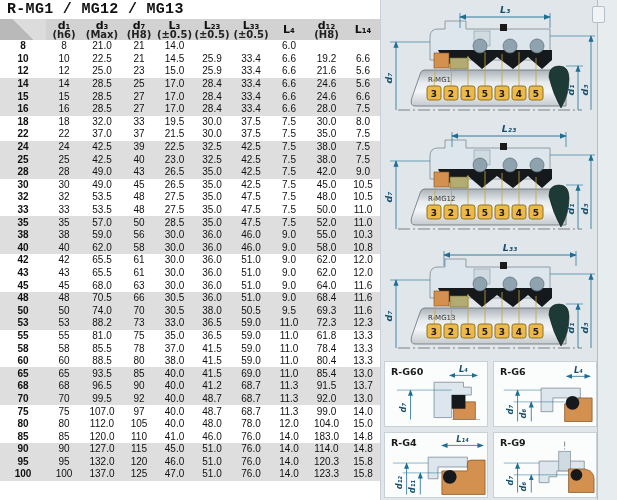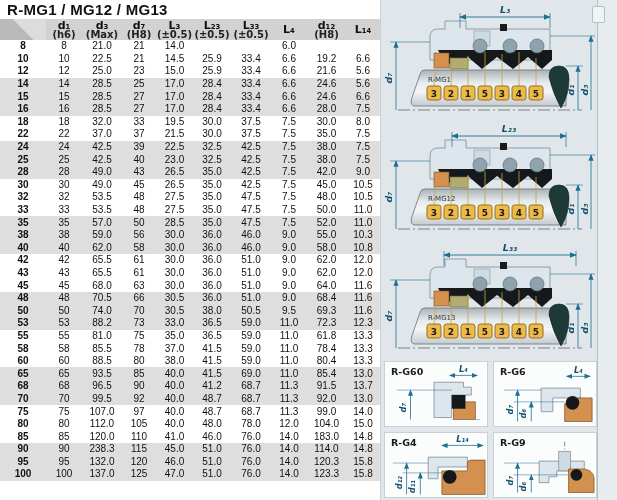--- a/index.html
+++ b/index.html
@@ -1,20 +1,20 @@
 <!DOCTYPE html>
 <html><head>
 <meta charset="utf-8">
 <style>
   html,body{margin:0;padding:0;background:#fff;}
   .page{position:relative;width:617px;height:500px;overflow:hidden;
         font-family:"Liberation Sans",sans-serif;background:#fff;}
   
   .table-wrap{position:absolute;left:0;top:0;width:380px;}
-  .page-title{font-family:Liberation Sans, sans-serif;
+  .page-title{font-family:Liberation Mono, monospace;
               font-size:15px;font-weight:bold;color:#111;margin:2px 0 0 7px;
               letter-spacing:.3px;line-height:16px;}
   table.dim{border-collapse:collapse;table-layout:fixed;width:380px;margin-top:1px;}
   table.dim th{background:#d2d2d2;vertical-align:middle;padding:1px 0 2px 0;}
   table.dim th:first-child{background:linear-gradient(225deg,#dcdcdc 49.5%,#b9b9b9 50.5%);}
   .h-label{font-family:"DejaVu Sans",sans-serif;font-size:11px;font-weight:bold;
            color:#111;line-height:11px;text-align:center;}
   .h-tol{font-family:"DejaVu Sans",sans-serif;font-size:10px;color:#222;
          line-height:7px;text-align:center;}
   table.dim td{height:12.6px;font-size:10px;color:#111;text-align:center;
@@ -530,21 +530,21 @@
             <td>41.0</td>
             <td>46.0</td>
             <td>76.0</td>
             <td>14.0</td>
             <td>183.0</td>
             <td>14.8</td>
           </tr>
           <tr class="band">
             <td class="size">90</td>
             <td>90</td>
-            <td>238.3</td>
+            <td>127.0</td>
             <td>115</td>
             <td>45.0</td>
             <td>51.0</td>
             <td>76.0</td>
             <td>14.0</td>
             <td>114.0</td>
             <td>14.8</td>
           </tr>
           <tr class="band">
             <td class="size">95</td>

